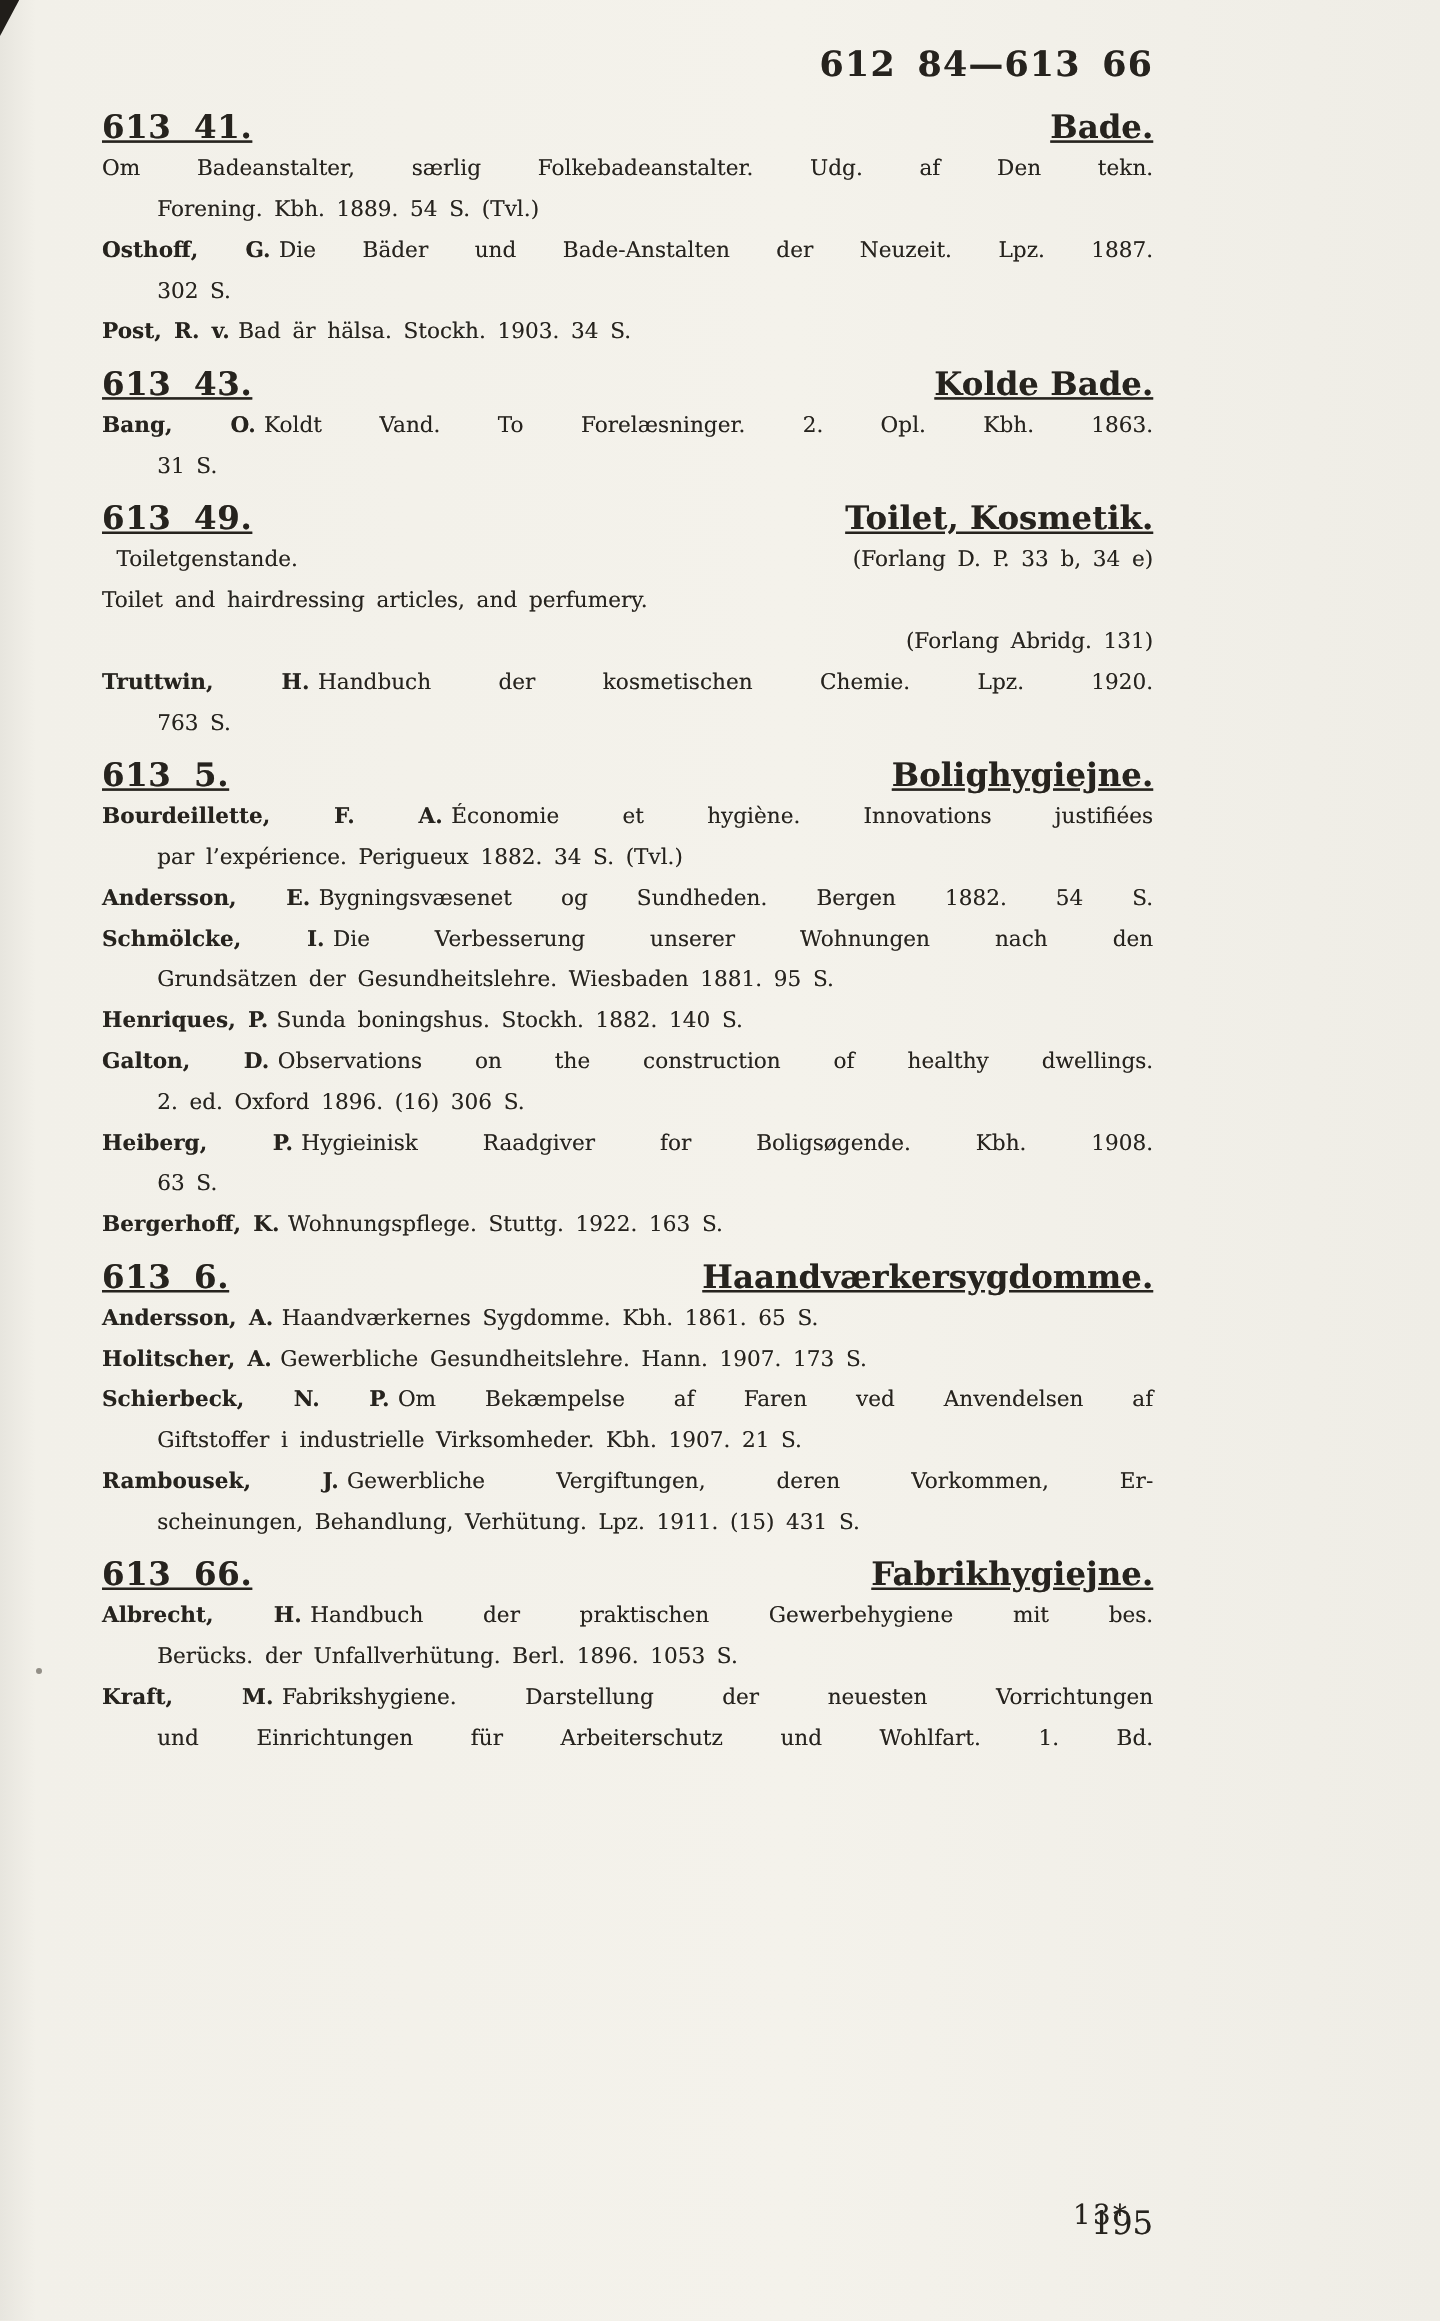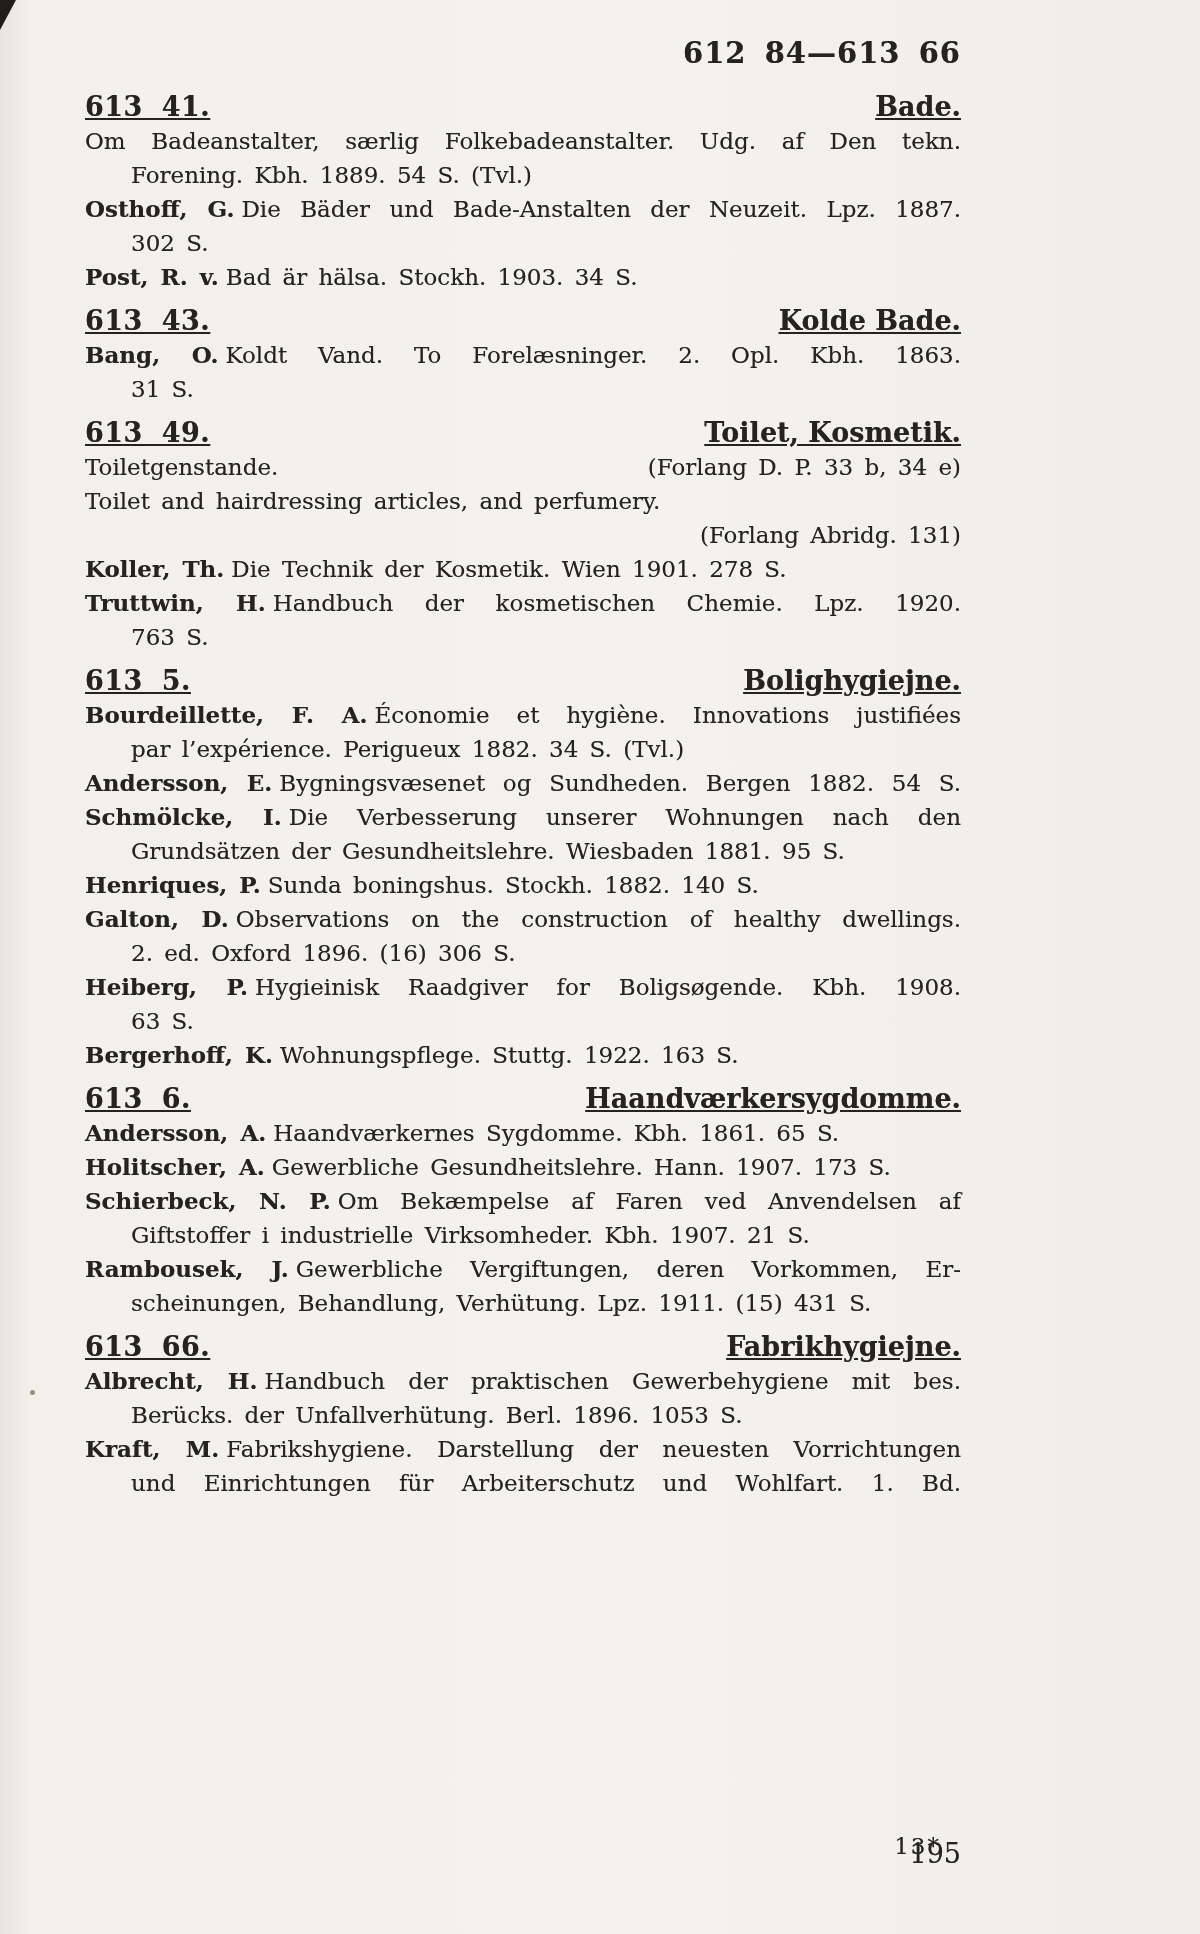--- a/index.html
+++ b/index.html
@@ -28,26 +28,26 @@
   .sec-head{
     display:flex;justify-content:space-between;
     font-weight:bold;font-size:27px;line-height:34px;margin-top:10px;
     text-shadow:0 0 .5px rgba(40,36,30,.5);
     text-decoration:underline;
   }
   .sec-num{letter-spacing:.5px;word-spacing:9px;}
   .entries{}
   .entry{}
   .line{
-    font-size:23px;line-height:34px;word-spacing:4px;
+    font-size:18px;line-height:34px;word-spacing:4px;
     text-shadow:0 0 .4px rgba(45,40,34,.45);
   }
   .line.just{text-align:justify;text-align-last:justify;}
   .line.cont{padding-left:46px;}
-  .line.split{display:flex;justify-content:space-between;text-align:left;}
+  .line.split{display:flex;justify-content:space-between;text-align:left;margin-left:12px;}
   .line.rightline{text-align:right;}
   .author{font-weight:bold;padding-right:7px;}
   .footer{
     position:absolute;top:1837px;left:85px;width:876px;
     text-align:right;font-size:27px;line-height:34px;
     text-shadow:0 0 .4px rgba(45,40,34,.45);
   }
   .printers-mark{
     position:absolute;right:20px;top:-8px;
     font-size:23px;letter-spacing:2px;
@@ -102,23 +102,20 @@
     </div>
     <div class="entries">
             <div class="entry">
               <div class="line split">Toiletgenstande.<span class="ref">(Forlang D. P. 33 b, 34 e)</span></div>
             </div>
             <div class="entry">
               <div class="line">Toilet and hairdressing articles, and perfumery.</div>
             </div>
             <div class="entry">
               <div class="line rightline"><span class="ref">(Forlang Abridg. 131)</span></div>
-            </div>
-            <div class="entry">
-              <div class="line"><span class="author">Koller, Th.</span>Die Technik der Kosmetik.  Wien 1901.  278 S.</div>
             </div>
             <div class="entry">
               <div class="line just"><span class="author">Truttwin, H.</span>Handbuch der kosmetischen Chemie.  Lpz. 1920.</div>
               <div class="line cont">763 S.</div>
             </div>
           </div>
   </section>
 
   <section class="section">
     <div class="sec-head">

